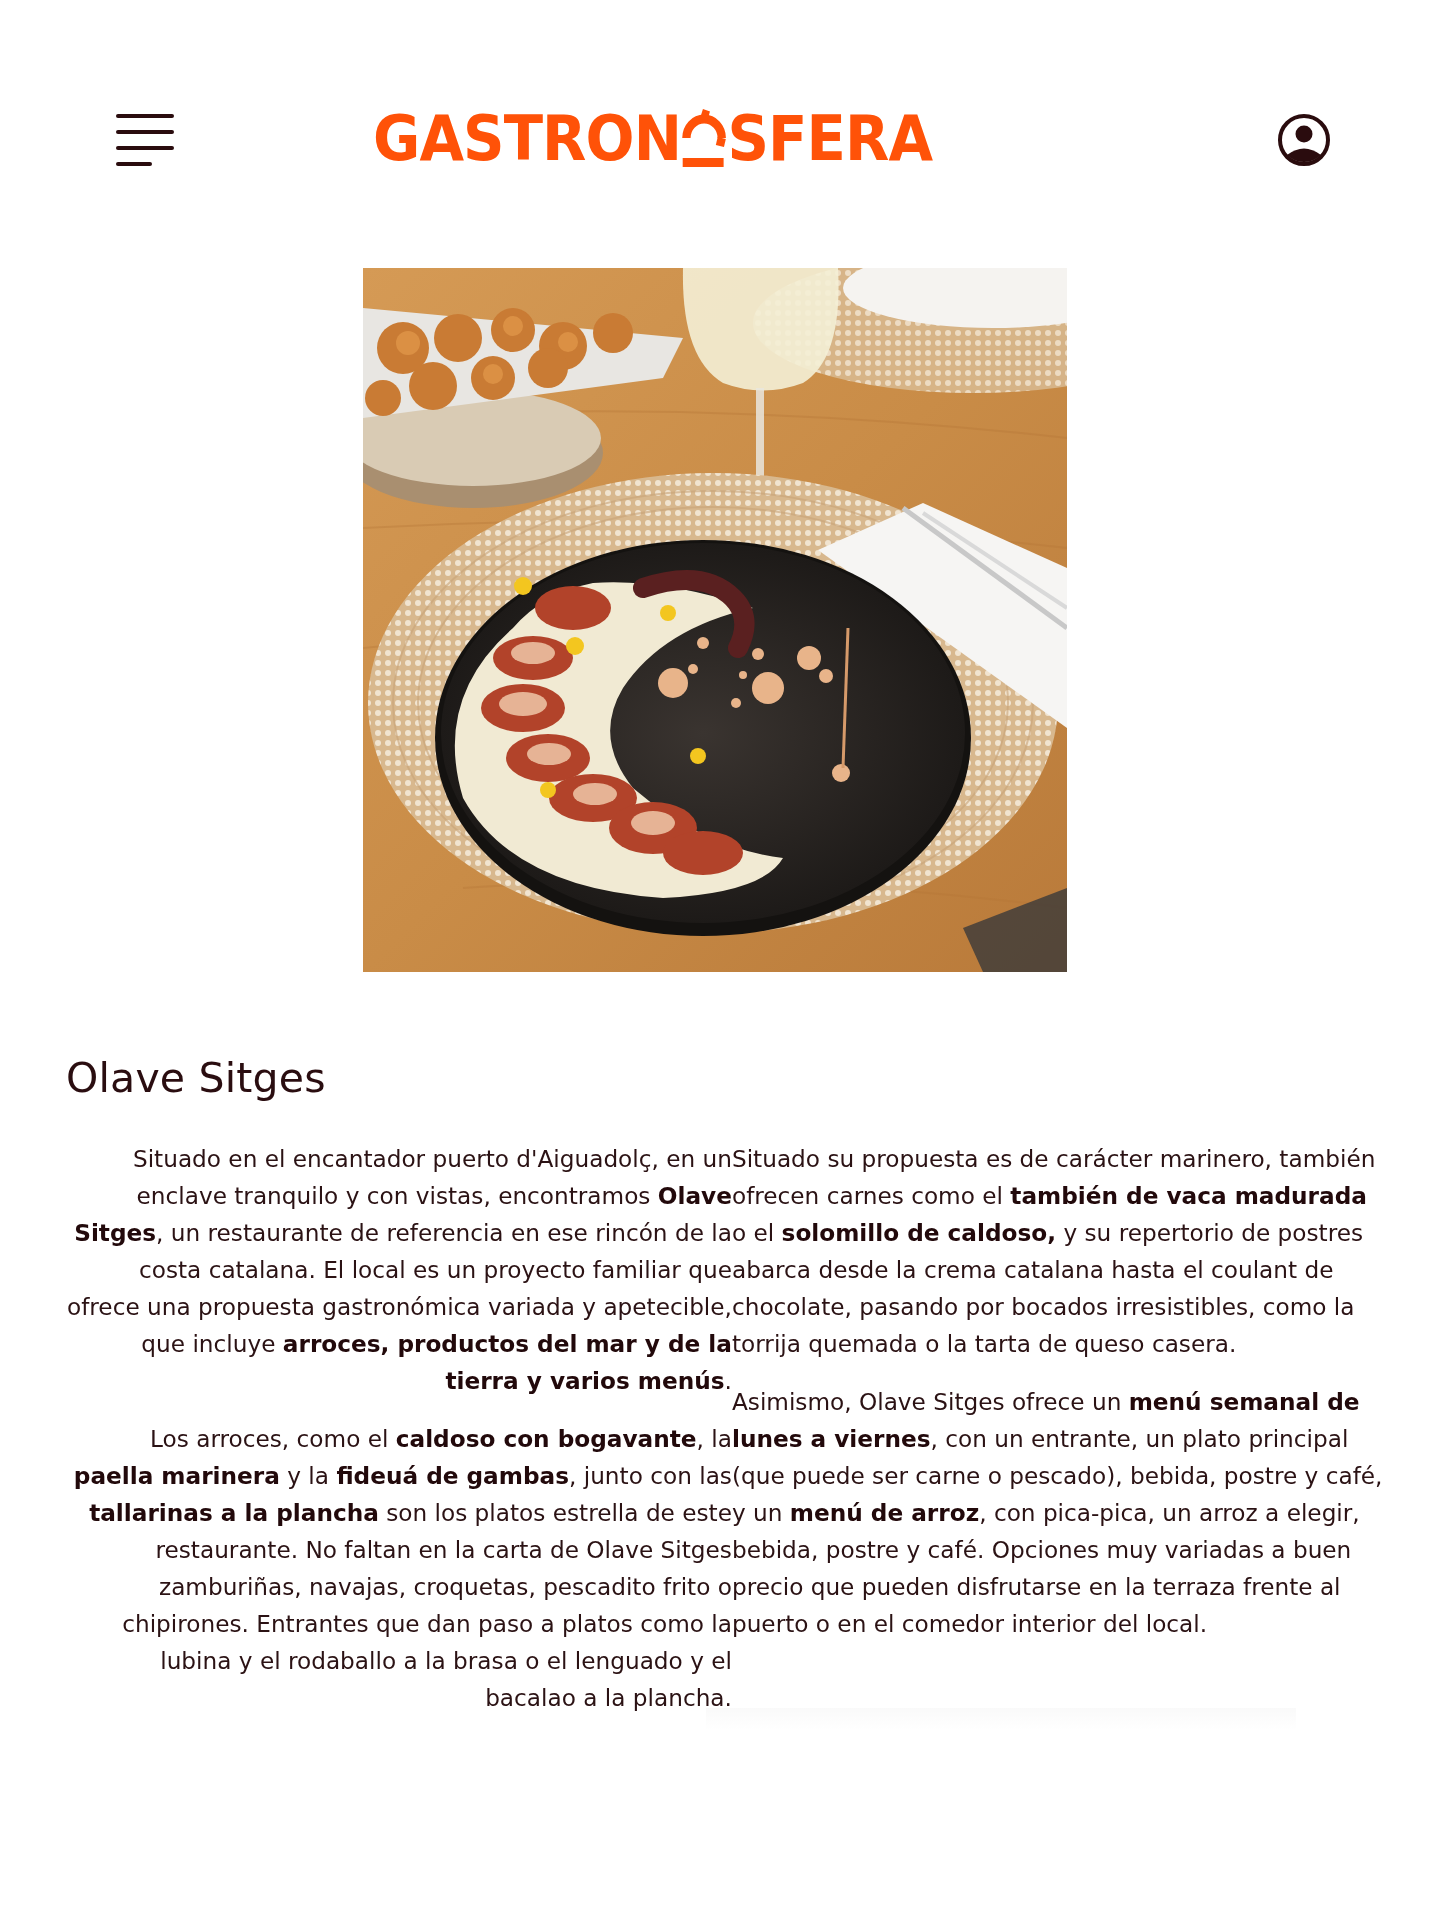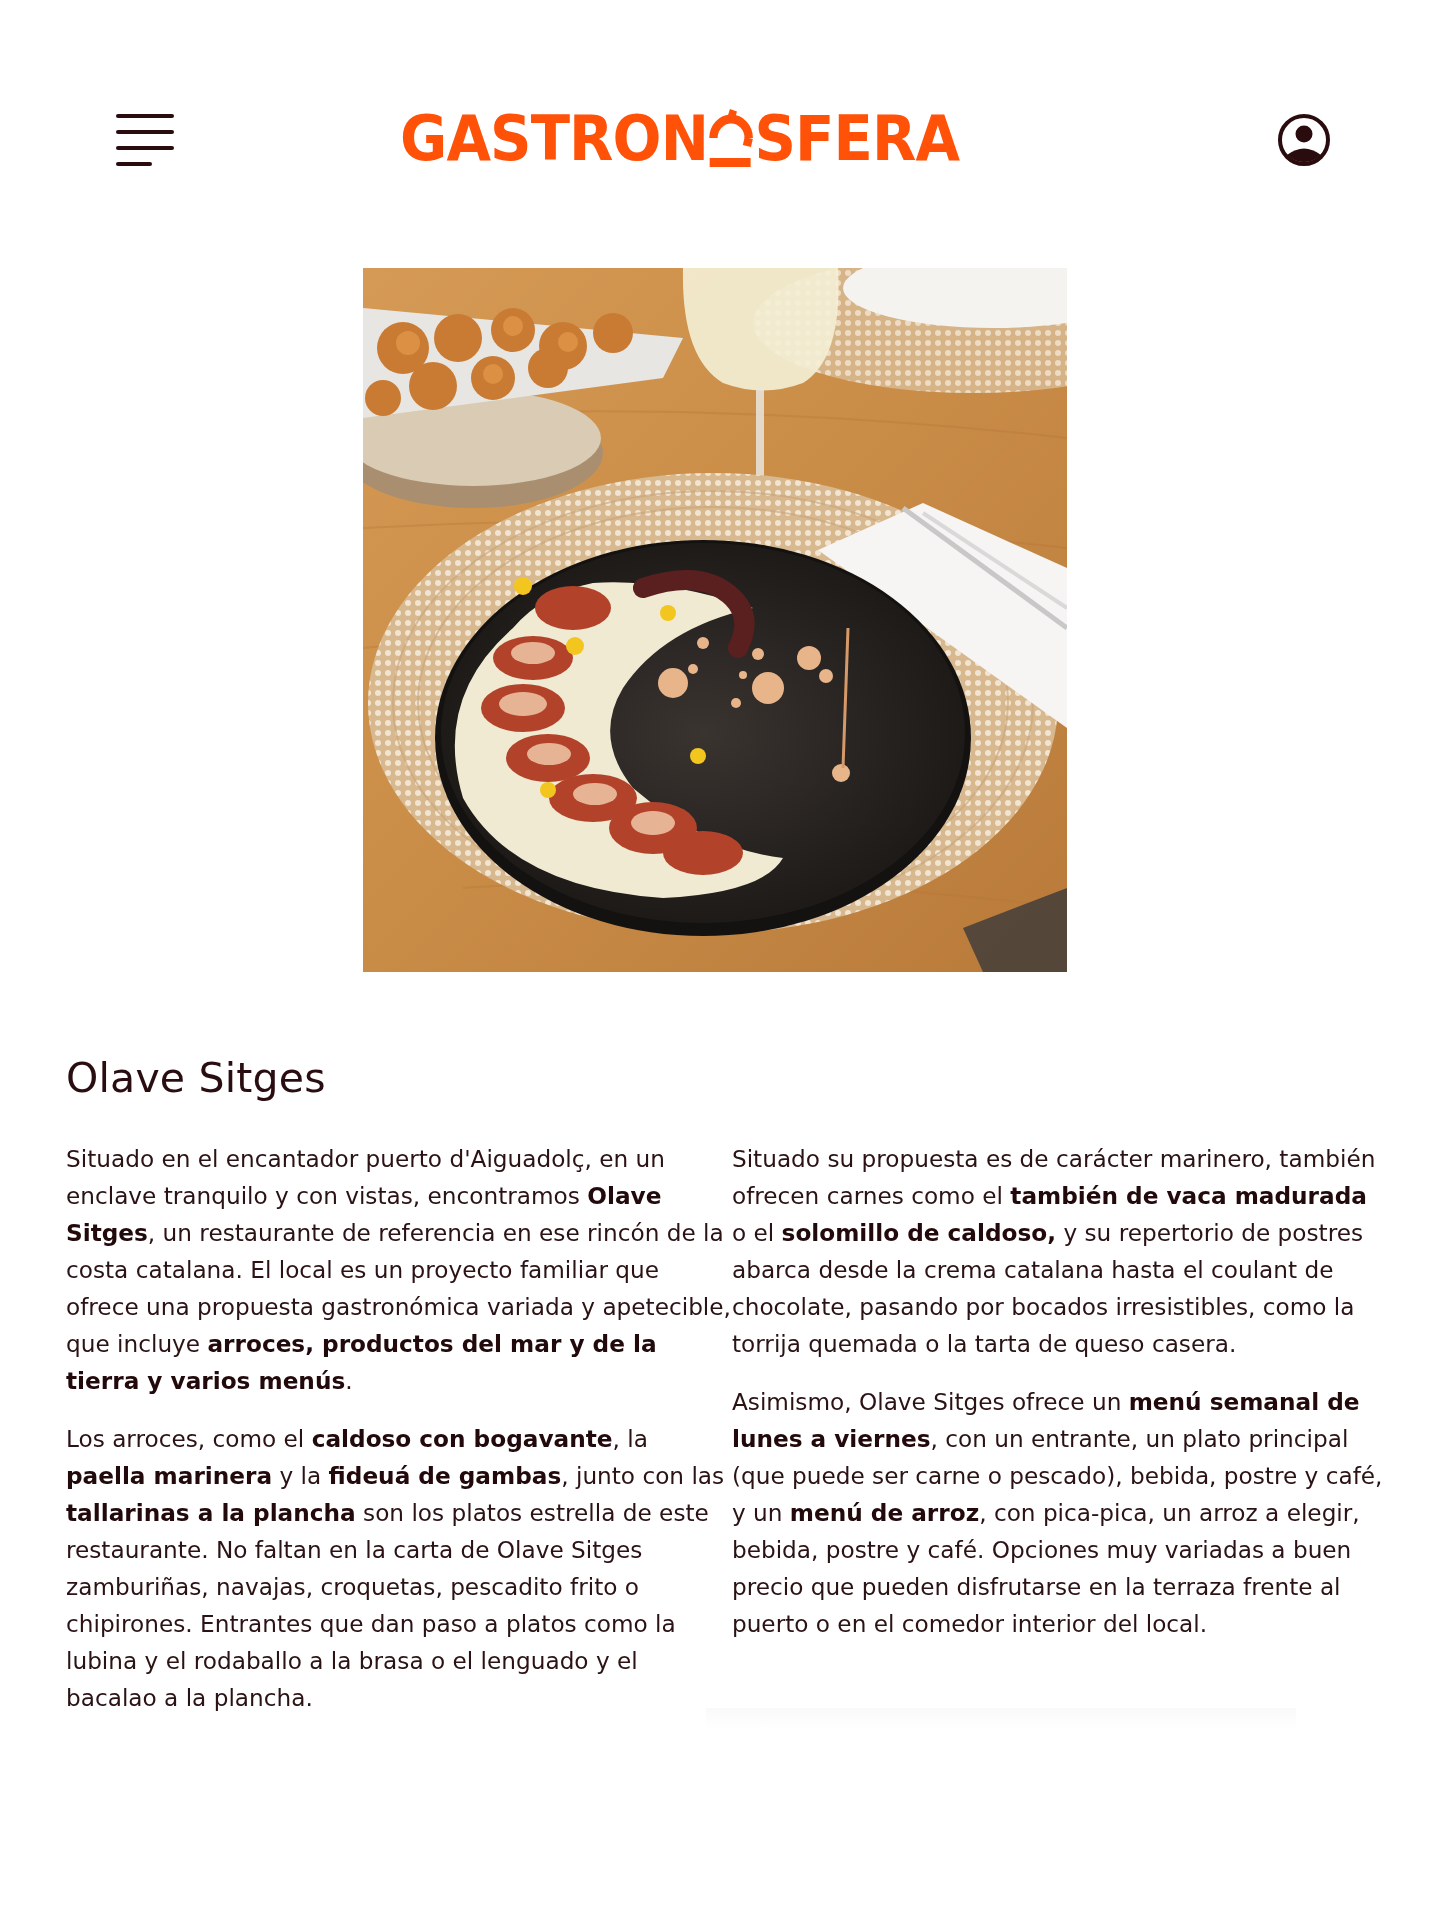--- a/index.html
+++ b/index.html
@@ -7,33 +7,33 @@
     body { position: relative; font-family: "DejaVu Sans", sans-serif; color: #2b1214; }
 
     .header { position: absolute; left: 0; top: 0; width: 1439px; height: 200px; }
     .menu-btn { position: absolute; left: 112px; top: 108px; width: 66px; height: 60px; cursor: pointer; }
     .menu-btn span { position: absolute; left: 4px; height: 4px; border-radius: 2px; background: #2a0c0e; }
     .menu-btn span.l1 { top: 6px; width: 58px; }
     .menu-btn span.l2 { top: 22px; width: 58px; }
     .menu-btn span.l3 { top: 38px; width: 58px; }
     .menu-btn span.l4 { top: 54px; width: 36px; }
 
-    .logo { position: absolute; left: 400px; top: 104px; width: 620px; height: 70px; display: flex; align-items: center; cursor: pointer; }
+    .logo { position: absolute; left: 373px; top: 104px; width: 620px; height: 70px; display: flex; align-items: center; cursor: pointer; }
     .logo-text { font-family: "DejaVu Sans", sans-serif; font-weight: bold; font-size: 62px; letter-spacing: -1px; color: #ff5208; line-height: 1; transform: scaleX(0.93); transform-origin: left center; white-space: nowrap; }
     .logo-text .cloche { display: inline-block; width: 50px; height: 62px; vertical-align: bottom; position: relative; }
 
     .user-btn { position: absolute; left: 1276px; top: 112px; width: 56px; height: 56px; cursor: pointer; }
 
     .hero { position: absolute; left: 363px; top: 268px; width: 704px; height: 704px; overflow: hidden; background: #c98f4b; }
 
     .article { position: absolute; left: 66px; top: 1054px; width: 1320px; }
     .title { font-size: 41px; font-weight: normal; color: #2a0d10; line-height: 1.2; letter-spacing: 0.2px; }
     .columns { position: absolute; top: 86px; left: 0; width: 1320px; display: flex; }
     .col { width: 672px; font-size: 23.2px; line-height: 37px; color: #2b1214; }
-    .col.left { width: 672px; }
+    .col.left { width: 672px; text-align: right; }
     .col.right { width: 660px; }
     .col p { margin-bottom: 21px; }
     .col b { font-weight: bold; color: #22090b; }
     .fade { position: absolute; left: 706px; top: 1708px; width: 590px; height: 22px; background: linear-gradient(to bottom, #f7f7f7, #ffffff); opacity: 0.7; }
   </style>
 </head>
 <body>
 
 <header class="header">
   <div class="menu-btn">

